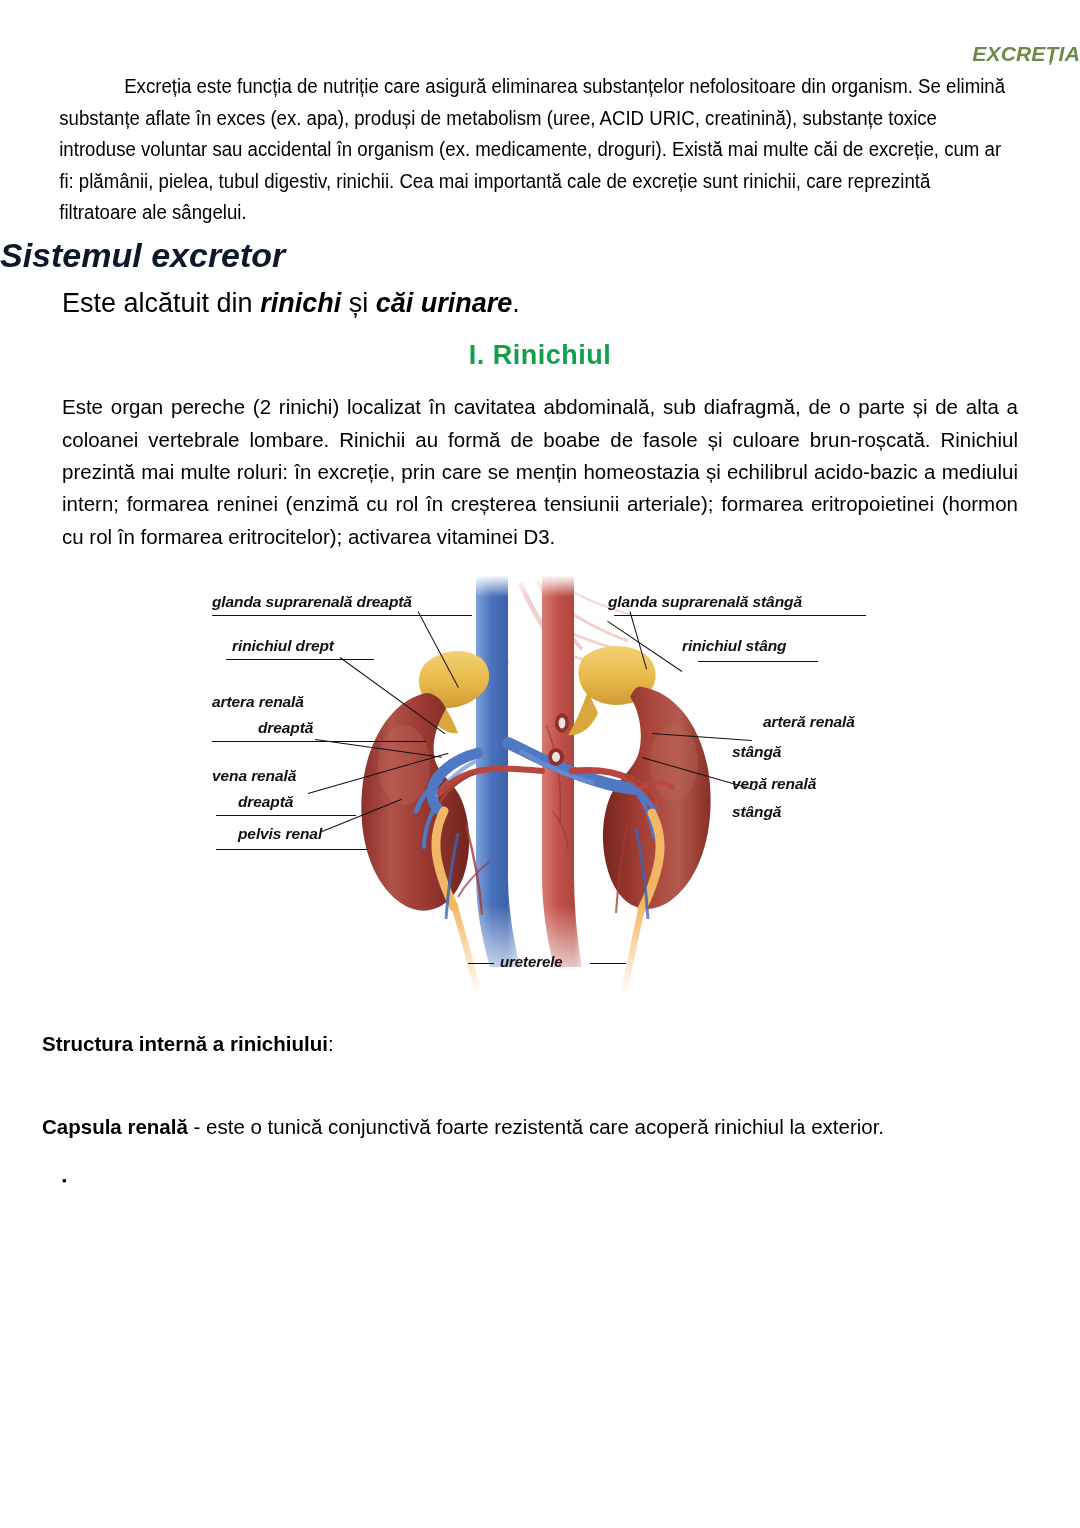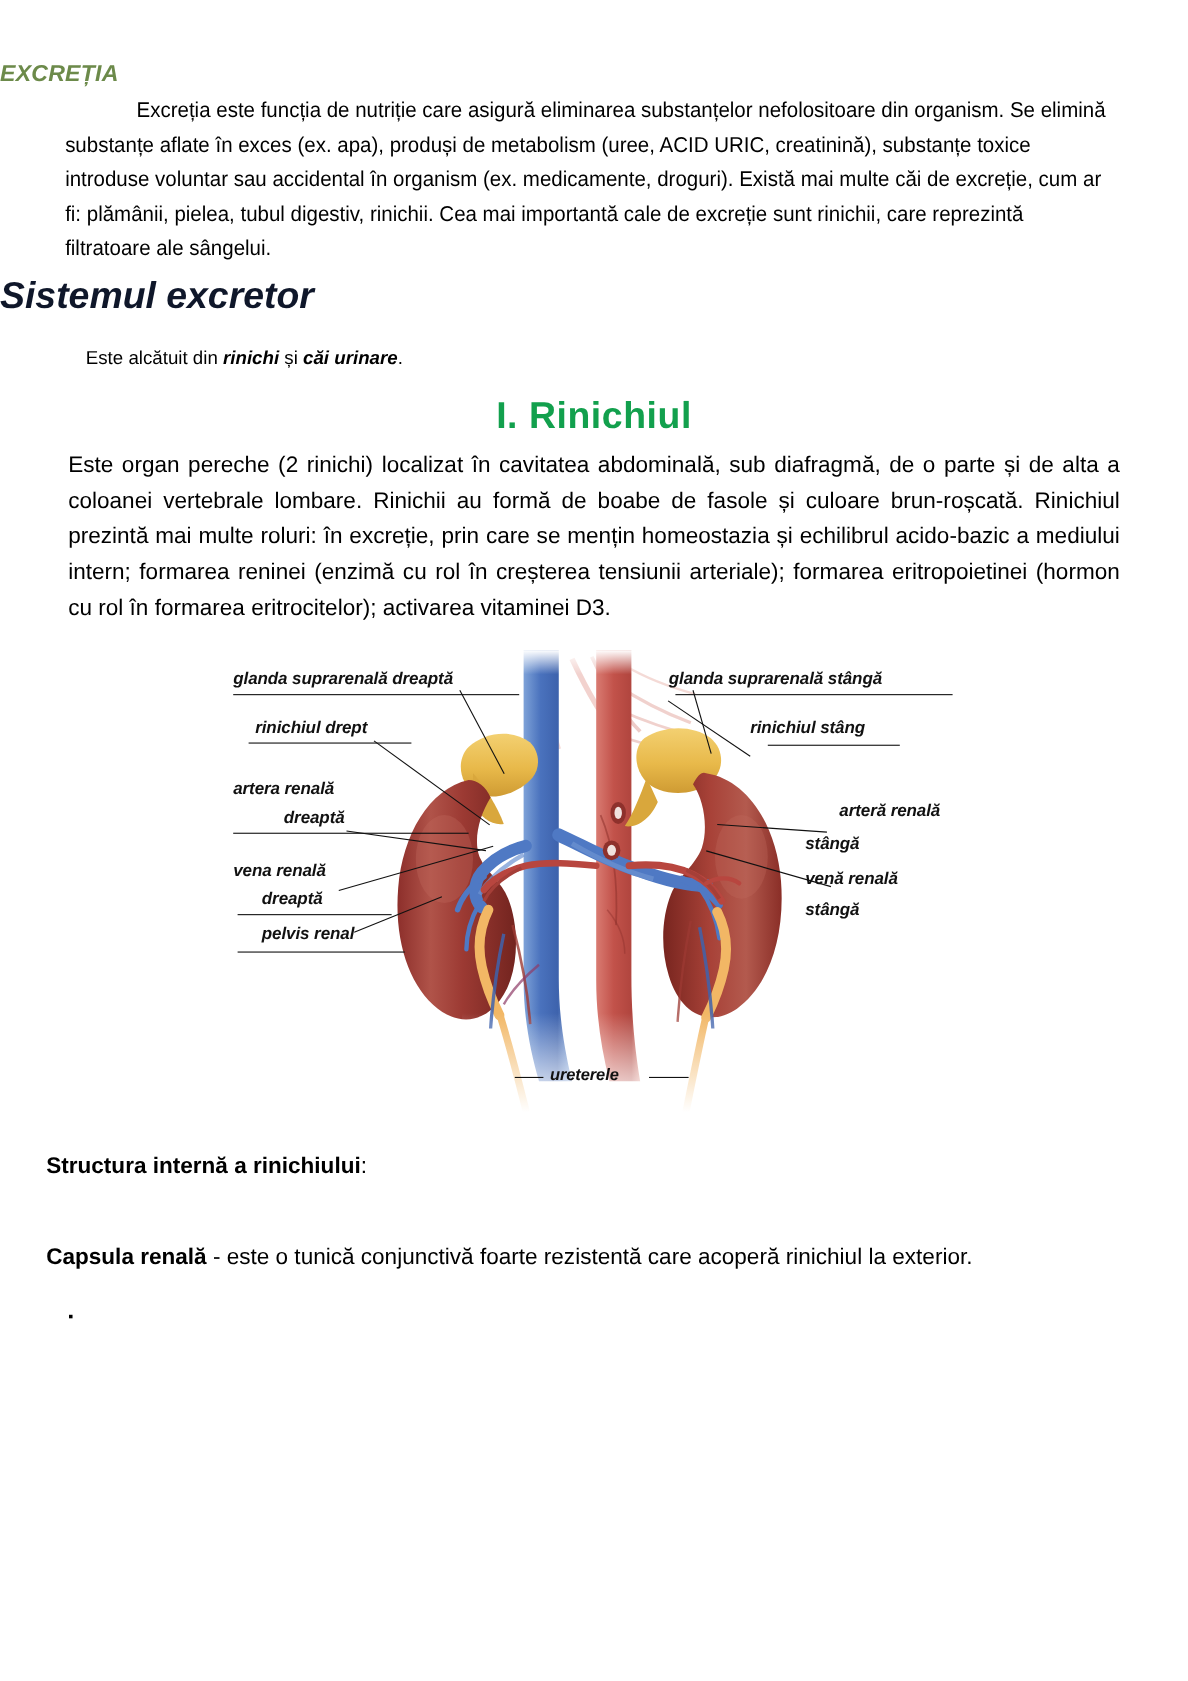--- a/index.html
+++ b/index.html
@@ -18,48 +18,48 @@
   }
   .page {
     position: relative;
     width: 1080px;
     height: 1528px;
     padding: 0;
   }
 
   
   .doc-title {
-    text-align: left;
+    text-align: right;
     font-family: "Liberation Sans", sans-serif;
     font-weight: bold;
     font-style: italic;
     font-size: 21px;
     color: #6c8a4a;
     letter-spacing: 0.2px;
     margin: 0;
-    padding-top: 56px;
+    padding-top: 42px;
     line-height: 1.1;
   }
   .h-sistem {
     font-family: "Liberation Sans", sans-serif;
     font-weight: bold;
     font-style: italic;
     font-size: 34px;
     color: #0f172a;
     margin: 0;
     padding-top: 6px;
     line-height: 1.2;
   }
   .h-rinichiul {
     text-align: center;
     font-family: "Liberation Sans", sans-serif;
     font-weight: bold;
-    font-size: 34px;
+    font-size: 27px;
     color: #12a04d;
-    margin: 0;
+    margin: 12px;
     padding-top: 4px;
     line-height: 1.2;
     letter-spacing: 0.5px;
   }
 
   
   .intro {
     margin: 0;
     padding: 6px 20px 0 62px;
     font-family: "Liberation Sans", sans-serif;
@@ -74,24 +74,24 @@
   .para {
     margin: 0;
     padding: 8px 62px 0 62px;
     font-family: "Liberation Sans", sans-serif;
     font-size: 20.5px;
     line-height: 1.58;
     text-align: justify;
     text-justify: inter-word;
   }
   .lead-line {
-    margin: 16px;
+    margin: 0;
     padding: 8px 62px 0 62px;
     font-family: "Liberation Sans", sans-serif;
-    font-size: 17px;
+    font-size: 27px;
     line-height: 1.45;
   }
   .lead-line b { font-style: italic; font-weight: bold; }
 
   .sec {
     margin: 0;
     padding: 0 42px;
     font-family: "Liberation Sans", sans-serif;
     font-size: 20.5px;
     line-height: 1.5;

